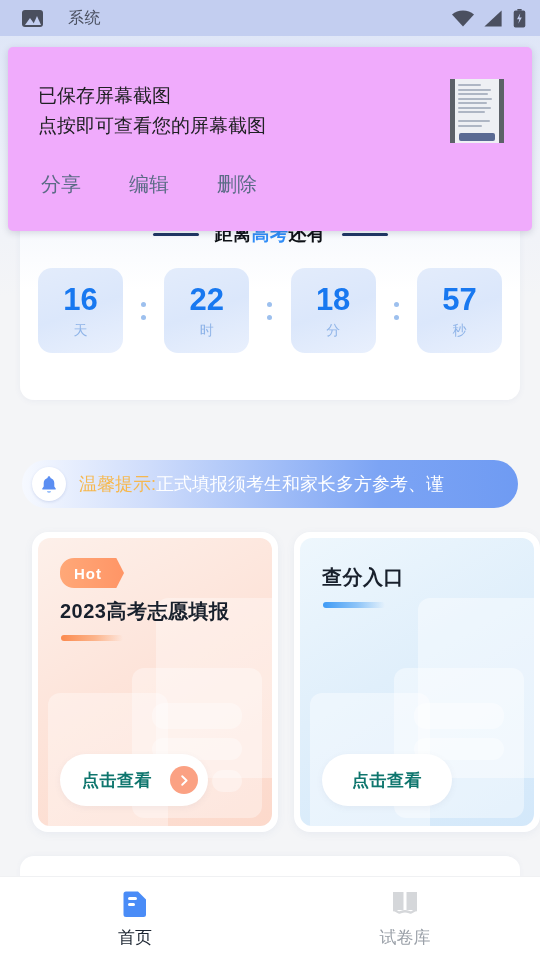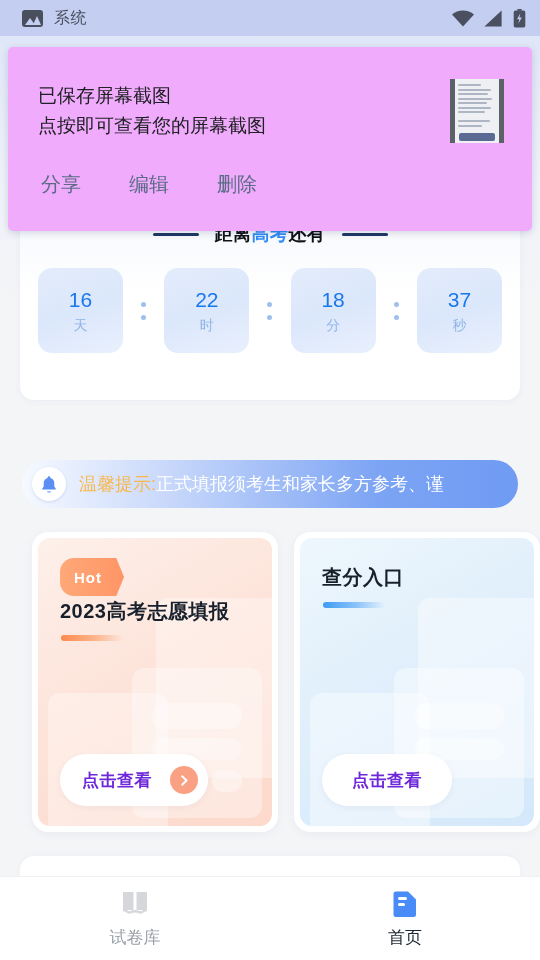--- a/index.html
+++ b/index.html
@@ -18,21 +18,21 @@
 
   
   .statusbar {
     position: absolute; top: 0; left: 0;
     width: 540px; height: 36px;
     background: #c3cef0;
     display: flex; align-items: center;
     padding: 0 14px 0 22px;
     z-index: 40;
   }
-  .sb-left { display: flex; align-items: center; gap: 11px; }
+  .sb-left { display: flex; align-items: center; gap: 25px; }
   .sb-photo-icon {
     width: 21px; height: 17px;
     background: #4a4f5e;
     border-radius: 3px;
     position: relative; overflow: hidden;
   }
   .sb-photo-icon::before {
     content: ""; position: absolute;
     left: 3px; bottom: 2px;
     width: 0; height: 0;
@@ -134,21 +134,21 @@
     display: flex; align-items: center; justify-content: space-between;
   }
   .cd-box {
     width: 85px; height: 85px;
     background: linear-gradient(160deg,#e3ecfb 0%, #dbe7fb 50%, #e9f0fd 100%);
     border-radius: 14px;
     display: flex; flex-direction: column;
     align-items: center; justify-content: center;
     gap: 2px;
   }
-  .cd-num { font-size: 21px; font-weight: normal; color: #1878f0; line-height: 1; }
+  .cd-num { font-size: 31px; font-weight: bold; color: #1878f0; line-height: 1; }
   .cd-label { font-size: 14px; color: #8fb4e8; line-height: 1; margin-top: 6px; }
   .cd-colon { display: flex; flex-direction: column; gap: 8px; }
   .cd-colon span {
     display: block; width: 5px; height: 5px;
     border-radius: 50%; background: #9dc0ee;
   }
 
   
   .notice {
     position: absolute; top: 424px; left: 22px;
@@ -206,21 +206,21 @@
   .ecard.blue .deco { background: rgba(255,255,255,.42); }
   .d1 { right: -24px; top: 60px; width: 140px; height: 180px; }
   .d2 { right: 10px; top: 130px; width: 130px; height: 150px; }
   .d3 { left: 10px; top: 155px; width: 120px; height: 150px; }
   .d4 { right: 30px; top: 165px; width: 90px; height: 26px; }
   .d5 { right: 30px; top: 200px; width: 90px; height: 22px; }
   .d6 { right: 78px; top: 232px; width: 30px; height: 22px; }
   .d7 { right: 30px; top: 232px; width: 30px; height: 22px; }
   .hot-badge {
     position: absolute; left: 22px; top: 20px;
-    height: 38px; padding: 0 22px 0 14px;
+    height: 30px; padding: 0 22px 0 14px;
     background: linear-gradient(90deg,#ffa878 0%, #ff9566 100%);
     border-radius: 14px 4px 4px 14px;
     color: #fff; font-size: 15px; font-weight: bold;
     display: flex; align-items: center;
     letter-spacing: 1px;
     clip-path: polygon(0 0, 88% 0, 100% 50%, 88% 100%, 0 100%);
   }
   .ecard-title {
     position: absolute; left: 22px;
     font-size: 20px; font-weight: bold; color: #18202c;
@@ -243,21 +243,21 @@
   .cta {
     position: absolute; bottom: 20px; left: 22px;
     height: 52px;
     background: #ffffff;
     border-radius: 26px;
     display: flex; align-items: center;
     box-shadow: 0 2px 6px rgba(120,120,140,.08);
   }
   .ecard.orange .cta { width: 148px; padding: 0 10px 0 22px; justify-content: space-between; }
   .ecard.blue .cta { width: 130px; justify-content: center; }
-  .cta-text { font-size: 17px; font-weight: bold; color: #6d28d9; letter-spacing: .5px; }
+  .cta-text { font-size: 17px; font-weight: bold; color: #0f766e; letter-spacing: .5px; }
   .cta-arrow {
     width: 28px; height: 28px; border-radius: 50%;
     background: #fba183;
     display: flex; align-items: center; justify-content: center;
   }
 
   
   .next-card {
     position: absolute; top: 820px; left: 20px;
     width: 500px; height: 90px;
@@ -320,21 +320,21 @@
           </div>
         <div class="cd-box">
           <span class="cd-num">18</span>
           <span class="cd-label">分</span>
         </div>
         <div class="cd-colon">
             <span></span>
             <span></span>
           </div>
         <div class="cd-box">
-          <span class="cd-num">37</span>
+          <span class="cd-num">57</span>
           <span class="cd-label">秒</span>
         </div>
       </div>
     </div>
 
     <div class="notice">
       <div class="notice-bell">
         <svg width="18" height="19" viewBox="0 0 18 19">
           <path d="M9 1.2c-.8 0-1.4.6-1.4 1.3v.6C5.3 3.6 3.7 5.6 3.7 8v3.4l-1.4 2.1c-.3.5.05 1.1.65 1.1h12.1c.6 0 .95-.6.65-1.1l-1.4-2.1V8c0-2.4-1.6-4.4-3.9-4.9v-.6c0-.7-.6-1.3-1.4-1.3z" fill="#5b8ef2"></path>
           <path d="M7 16c0 1.1.9 2 2 2s2-.9 2-2z" fill="#9dc2fb"></path>
@@ -384,39 +384,39 @@
           </div>
         </div>
       </div>
 
     </div>
 
     <div class="next-card"></div>
   </div>
 
   <div class="bottomnav">
+    <div class="navitem active">
+      <span class="navicon">
+        <svg width="26" height="28" viewBox="0 0 26 28">
+          <path d="M3 2.5h12l8 8v15a2.5 2.5 0 0 1-2.5 2.5H3A2.5 2.5 0 0 1 .5 25.5V5A2.5 2.5 0 0 1 3 2.5z" fill="#4a8cf7" transform="translate(1,0)"></path>
+          <rect x="6" y="8" width="9" height="3" rx="1.5" fill="#ffffff"></rect>
+          <rect x="6" y="14" width="7" height="3" rx="1.5" fill="#ffffff"></rect>
+        </svg>
+      </span>
+      <span class="navlabel">首页</span>
+    </div>
     <div class="navitem">
       <span class="navicon">
         <svg width="28" height="26" viewBox="0 0 28 26">
           <path d="M2 2h10.5v18H2z" fill="#d5d7da"></path>
           <path d="M15.5 2H26v18H15.5z" fill="#d5d7da"></path>
           <path d="M2 20c3.5 0 4.5 2.5 6 2.5s2.5-1.3 6-1.3 4.5 1.3 6 1.3 2.5-2.5 6-2.5" fill="none" stroke="#d5d7da" stroke-width="2.4"></path>
         </svg>
       </span>
       <span class="navlabel">试卷库</span>
-    </div>
-    <div class="navitem active">
-      <span class="navicon">
-        <svg width="26" height="28" viewBox="0 0 26 28">
-          <path d="M3 2.5h12l8 8v15a2.5 2.5 0 0 1-2.5 2.5H3A2.5 2.5 0 0 1 .5 25.5V5A2.5 2.5 0 0 1 3 2.5z" fill="#4a8cf7" transform="translate(1,0)"></path>
-          <rect x="6" y="8" width="9" height="3" rx="1.5" fill="#ffffff"></rect>
-          <rect x="6" y="14" width="7" height="3" rx="1.5" fill="#ffffff"></rect>
-        </svg>
-      </span>
-      <span class="navlabel">首页</span>
     </div>
   </div>
 
   <div class="statusbar">
     <div class="sb-left">
       <span class="sb-photo-icon"></span>
       <span class="sb-title">系统</span>
     </div>
     <div class="sb-right">
       <span class="ic-wifi">

